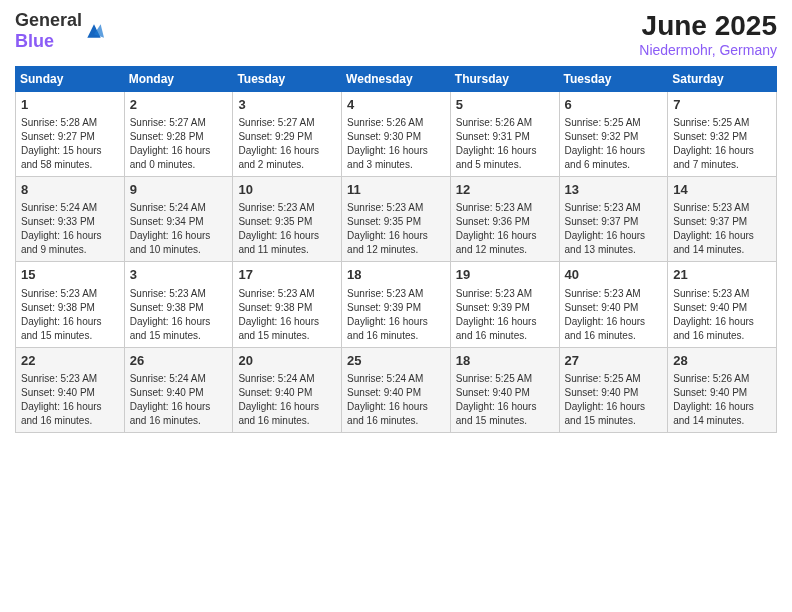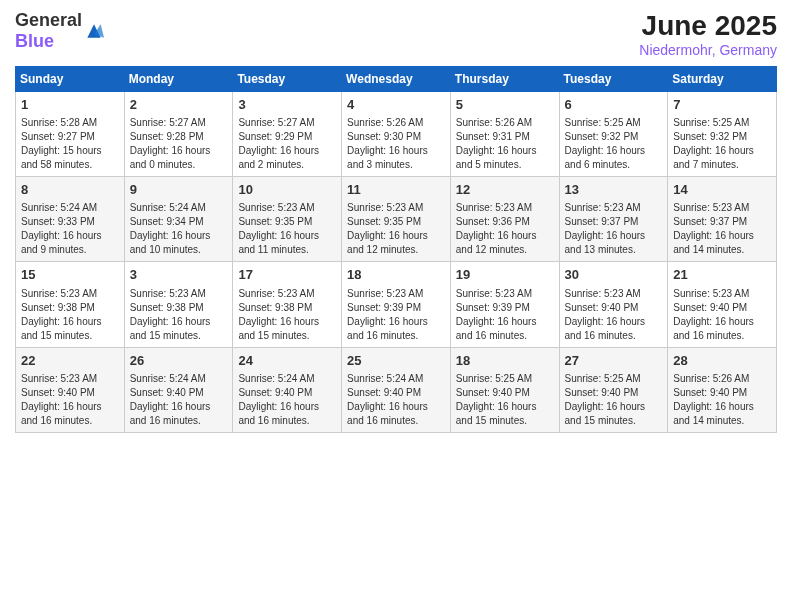--- a/index.html
+++ b/index.html
@@ -147,27 +147,27 @@
           <td><span class="day-number">12</span>Sunrise: 5:23 AM<br>Sunset: 9:36 PM<br>Daylight: 16 hours and 12 minutes.</td>
           <td><span class="day-number">13</span>Sunrise: 5:23 AM<br>Sunset: 9:37 PM<br>Daylight: 16 hours and 13 minutes.</td>
           <td><span class="day-number">14</span>Sunrise: 5:23 AM<br>Sunset: 9:37 PM<br>Daylight: 16 hours and 14 minutes.</td>
         </tr>
         <tr>
           <td><span class="day-number">15</span>Sunrise: 5:23 AM<br>Sunset: 9:38 PM<br>Daylight: 16 hours and 15 minutes.</td>
           <td><span class="day-number">3</span>Sunrise: 5:23 AM<br>Sunset: 9:38 PM<br>Daylight: 16 hours and 15 minutes.</td>
           <td><span class="day-number">17</span>Sunrise: 5:23 AM<br>Sunset: 9:38 PM<br>Daylight: 16 hours and 15 minutes.</td>
           <td><span class="day-number">18</span>Sunrise: 5:23 AM<br>Sunset: 9:39 PM<br>Daylight: 16 hours and 16 minutes.</td>
           <td><span class="day-number">19</span>Sunrise: 5:23 AM<br>Sunset: 9:39 PM<br>Daylight: 16 hours and 16 minutes.</td>
-          <td><span class="day-number">30</span>Sunrise: 5:23 AM<br>Sunset: 9:40 PM<br>Daylight: 16 hours and 16 minutes.</td>
+          <td><span class="day-number">40</span>Sunrise: 5:23 AM<br>Sunset: 9:40 PM<br>Daylight: 16 hours and 16 minutes.</td>
           <td><span class="day-number">21</span>Sunrise: 5:23 AM<br>Sunset: 9:40 PM<br>Daylight: 16 hours and 16 minutes.</td>
         </tr>
         <tr>
           <td><span class="day-number">22</span>Sunrise: 5:23 AM<br>Sunset: 9:40 PM<br>Daylight: 16 hours and 16 minutes.</td>
           <td><span class="day-number">26</span>Sunrise: 5:24 AM<br>Sunset: 9:40 PM<br>Daylight: 16 hours and 16 minutes.</td>
-          <td><span class="day-number">24</span>Sunrise: 5:24 AM<br>Sunset: 9:40 PM<br>Daylight: 16 hours and 16 minutes.</td>
+          <td><span class="day-number">20</span>Sunrise: 5:24 AM<br>Sunset: 9:40 PM<br>Daylight: 16 hours and 16 minutes.</td>
           <td><span class="day-number">25</span>Sunrise: 5:24 AM<br>Sunset: 9:40 PM<br>Daylight: 16 hours and 16 minutes.</td>
           <td><span class="day-number">18</span>Sunrise: 5:25 AM<br>Sunset: 9:40 PM<br>Daylight: 16 hours and 15 minutes.</td>
           <td><span class="day-number">27</span>Sunrise: 5:25 AM<br>Sunset: 9:40 PM<br>Daylight: 16 hours and 15 minutes.</td>
           <td><span class="day-number">28</span>Sunrise: 5:26 AM<br>Sunset: 9:40 PM<br>Daylight: 16 hours and 14 minutes.</td>
         </tr>
       </tbody>
   </table>
 </div>
 
 </body></html>

